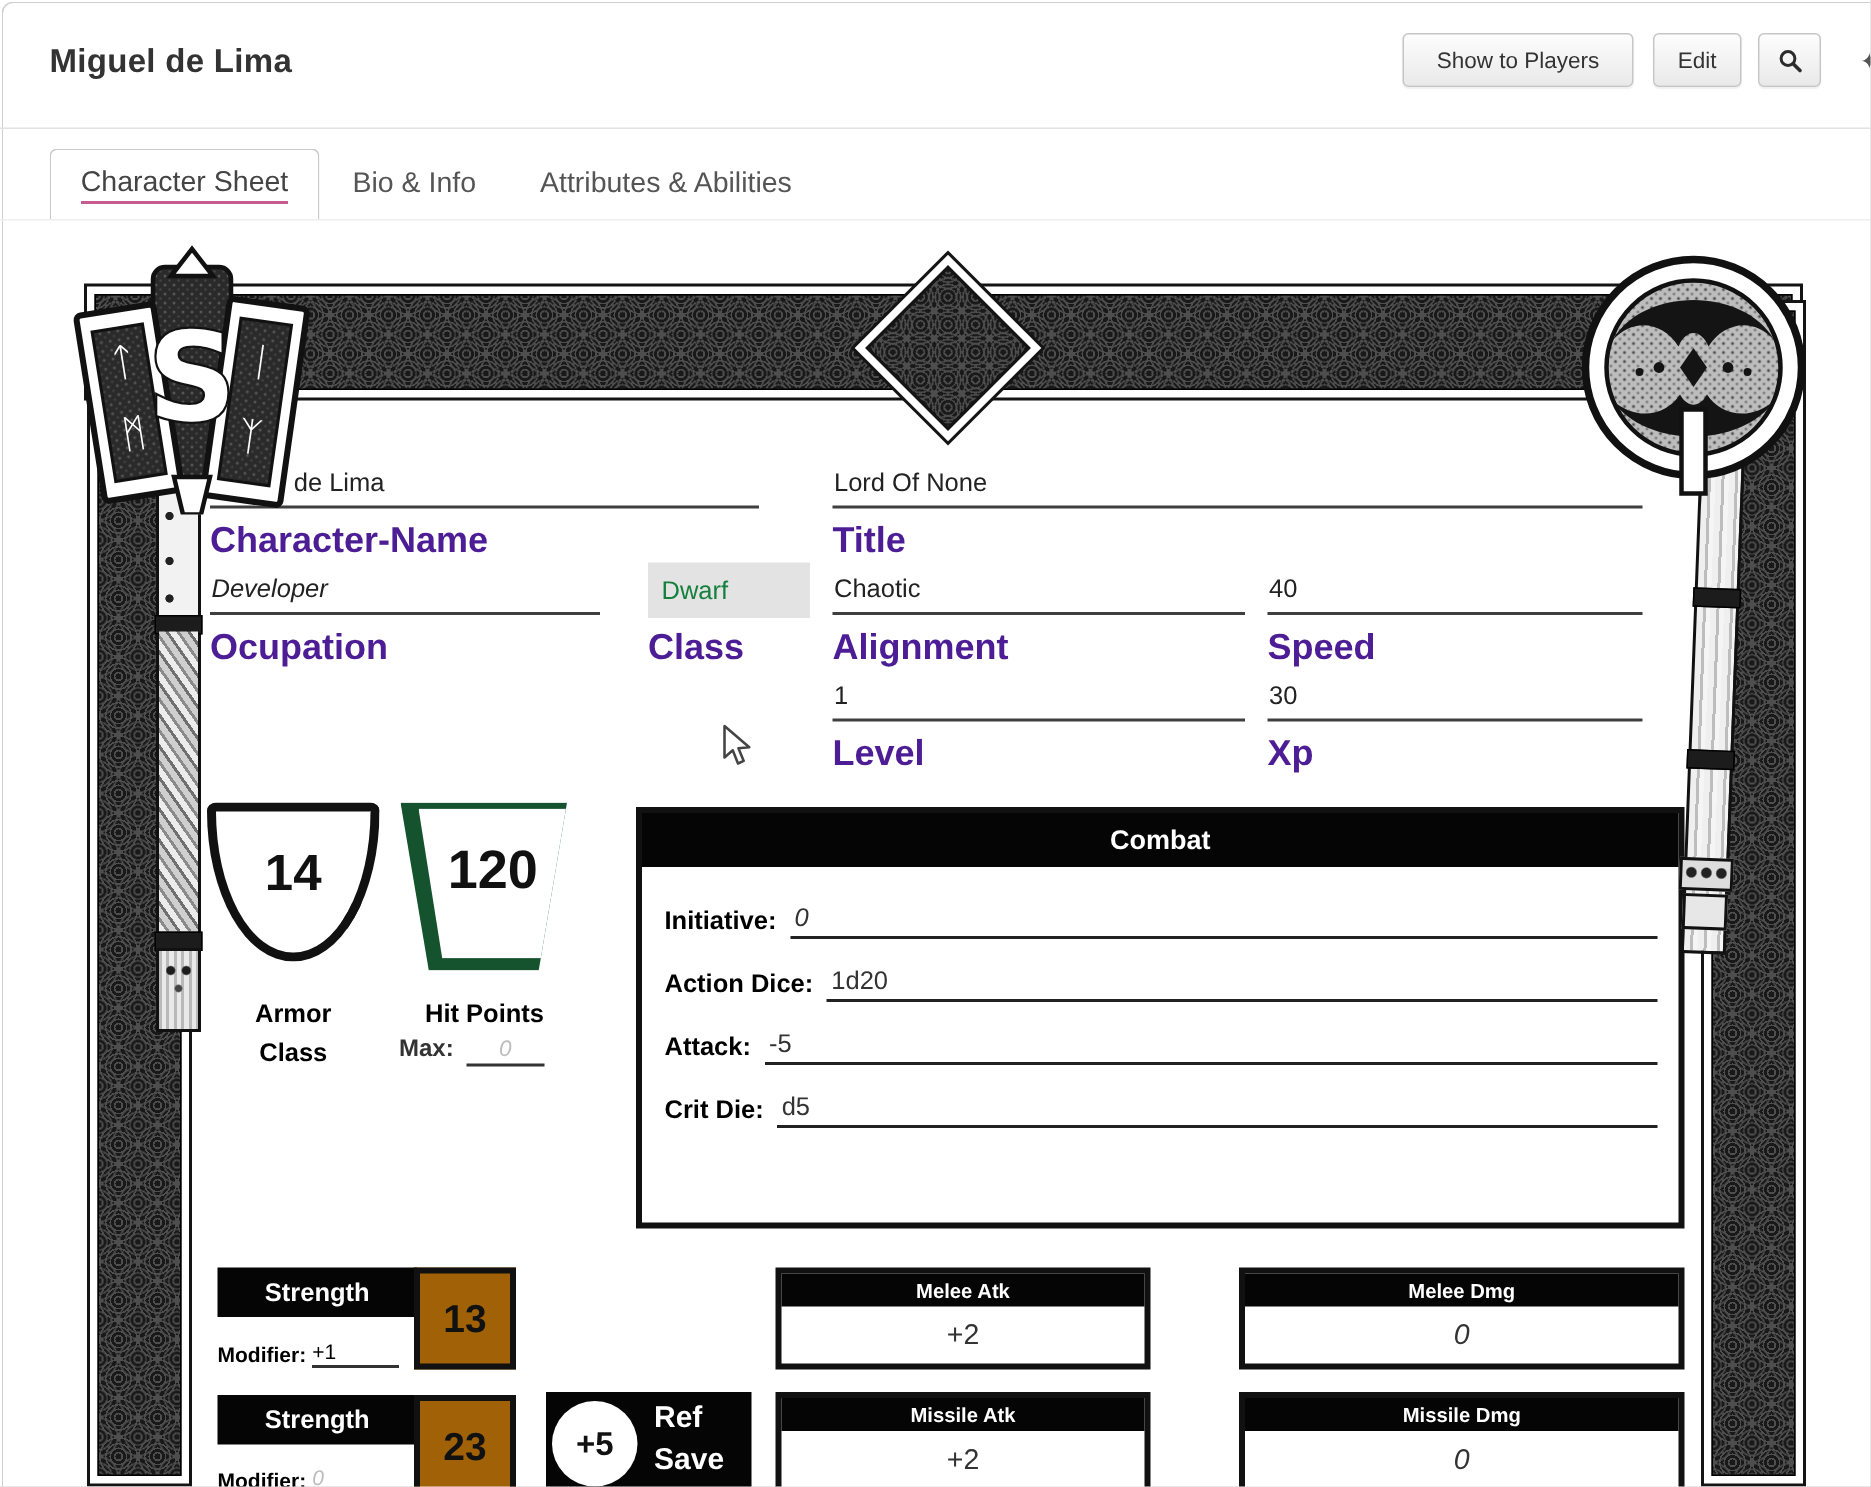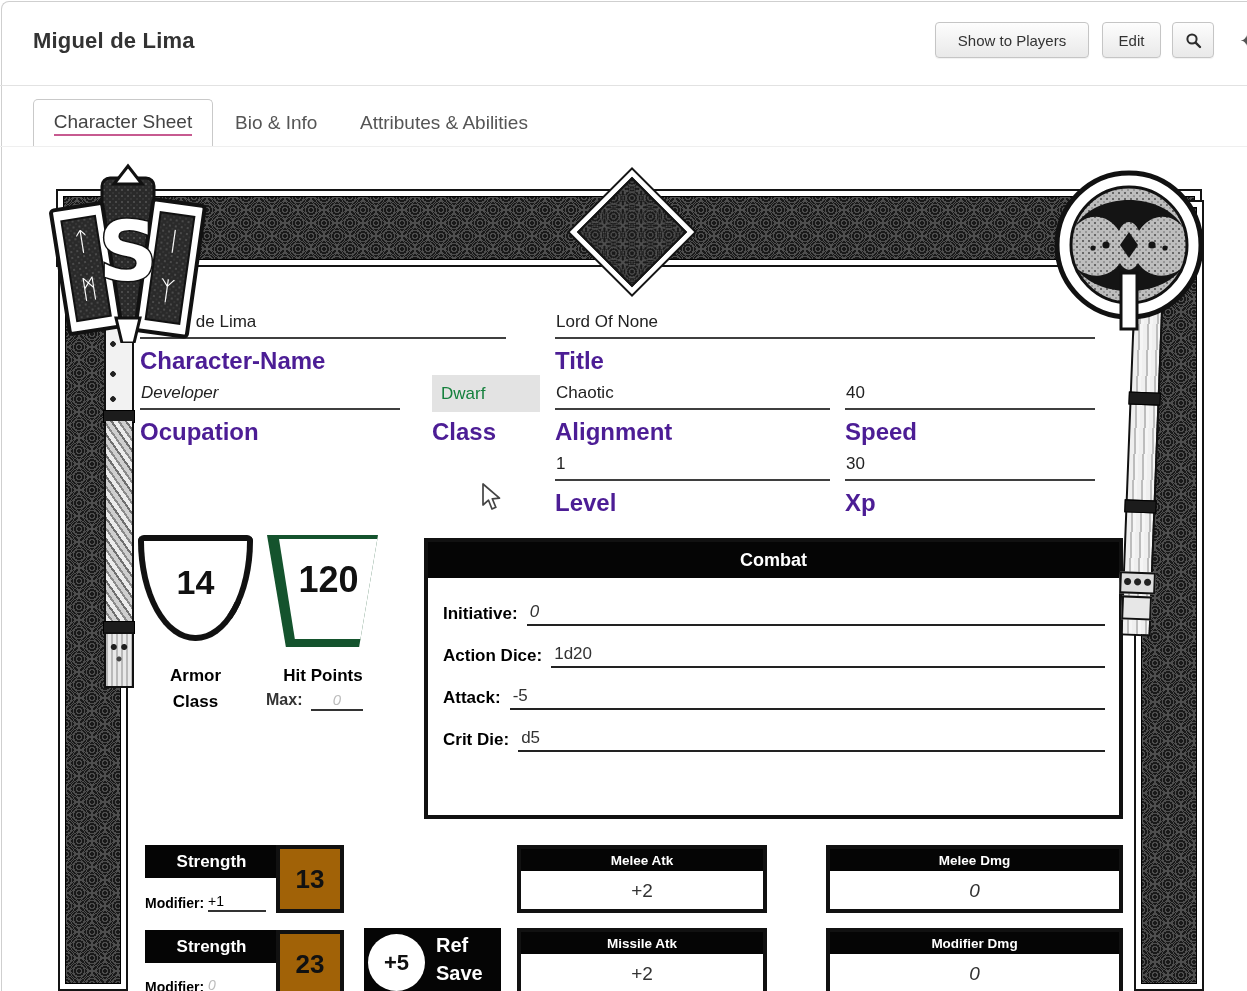--- a/index.html
+++ b/index.html
@@ -307,19 +307,19 @@
 </div>
 <div class="abs atk-box" style="left:826px;top:845px;width:297px;height:68px;">
   <div class="atk-head">Melee Dmg</div>
   <div class="atk-val ph">0</div>
 </div>
 <div class="abs atk-box" style="left:517px;top:928px;width:250px;height:68px;">
   <div class="atk-head">Missile Atk</div>
   <div class="atk-val">+2</div>
 </div>
 <div class="abs atk-box" style="left:826px;top:928px;width:297px;height:68px;">
-  <div class="atk-head">Modifier Dmg</div>
+  <div class="atk-head">Missile Dmg</div>
   <div class="atk-val ph">0</div>
 </div>
 
 <svg class="abs" id="cursor" width="22" height="30" viewBox="0 0 22 30">
   <path d="M3 2 L3 23 L8.5 18.2 L12 27 L15.8 25.3 L12.3 16.8 L19.5 16.2 Z" fill="#fff" stroke="#444" stroke-width="1.7" stroke-linejoin="round"></path>
 </svg>
 
 </body></html>

